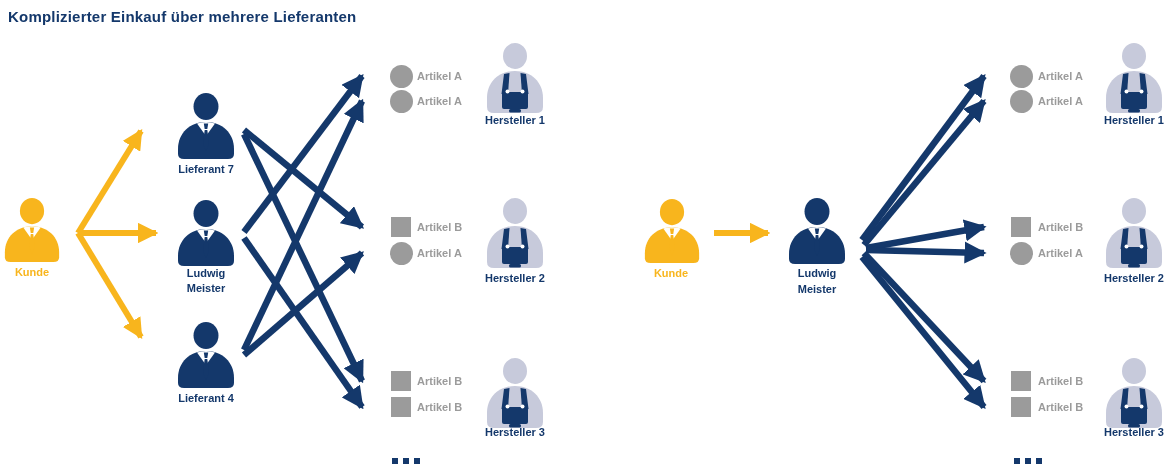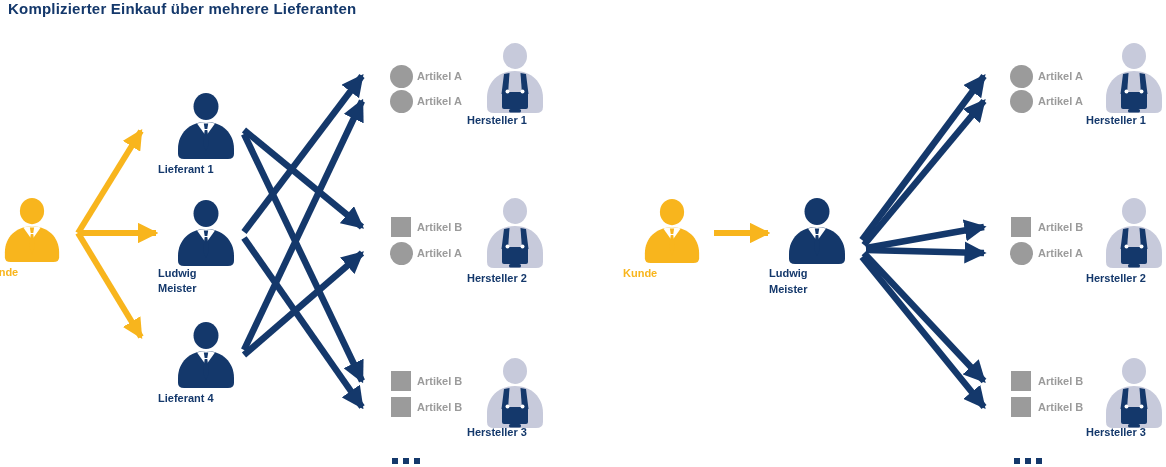--- a/index.html
+++ b/index.html
@@ -1,28 +1,28 @@
 <!DOCTYPE html>
 <html><head>
 <meta charset="utf-8">
 <style>
   html,body{margin:0;padding:0;background:#ffffff;}
   .canvas{
     position:relative;width:1166px;height:467px;background:#ffffff;
     font-family:"Liberation Sans",sans-serif;overflow:hidden;
   }
   .title{
-    position:absolute;top:0;font-size:15px;font-weight:bold;color:#14386B;
+    position:absolute;top:8px;font-size:15px;font-weight:bold;color:#14386B;
     white-space:nowrap;letter-spacing:.2px;
   }
   .overlay{position:absolute;left:0;top:0;z-index:1;}
   .icon{position:absolute;z-index:2;}
   .lbl{
     position:absolute;z-index:3;font-size:11px;font-weight:bold;color:#14386B;
-    text-align:left;width:96px;transform:translateX(-50%);line-height:13px;
+    text-align:center;width:96px;transform:translateX(-50%);line-height:13px;
     white-space:nowrap;
   }
   .lbl.yellow{color:#F8B51D;}
   .alabel{
     position:absolute;z-index:3;font-size:11px;font-weight:bold;color:#9B9B9B;
     white-space:nowrap;line-height:11px;text-align:right;
   }
   .shape{position:absolute;z-index:2;background:#9B9B9B;}
   .shape.circle{width:23px;height:23px;border-radius:50%;}
   .shape.square{width:20px;height:20px;}
@@ -98,21 +98,21 @@
   <div class="title" style="left:8px;">Komplizierter Einkauf über mehrere Lieferanten</div>
 
   <svg class="icon" style="left:1px;top:197px;color:#F8B51D;" width="62" height="66">
       <use href="#sym-person"></use>
     </svg>
   <div class="lbl yellow" style="left:32px;top:266px;">Kunde</div>
 
   <svg class="icon" style="left:174px;top:93px;color:#14386B;" width="64" height="66">
       <use href="#sym-person"></use>
     </svg>
-  <div class="lbl" style="left:206px;top:163px;">Lieferant 1</div>
+  <div class="lbl" style="left:206px;top:163px;">Lieferant 7</div>
 
   <svg class="icon" style="left:174px;top:200px;color:#14386B;" width="64" height="66">
       <use href="#sym-person"></use>
     </svg>
   <div class="lbl" style="left:206px;top:267px;">Ludwig</div>
   <div class="lbl" style="left:206px;top:282px;">Meister</div>
 
   <svg class="icon" style="left:174px;top:322px;color:#14386B;" width="64" height="66">
       <use href="#sym-person"></use>
     </svg>

